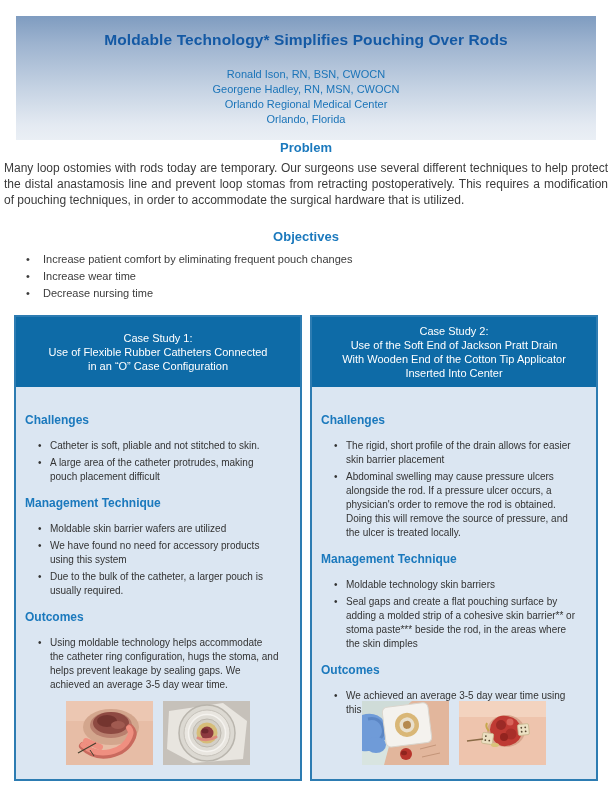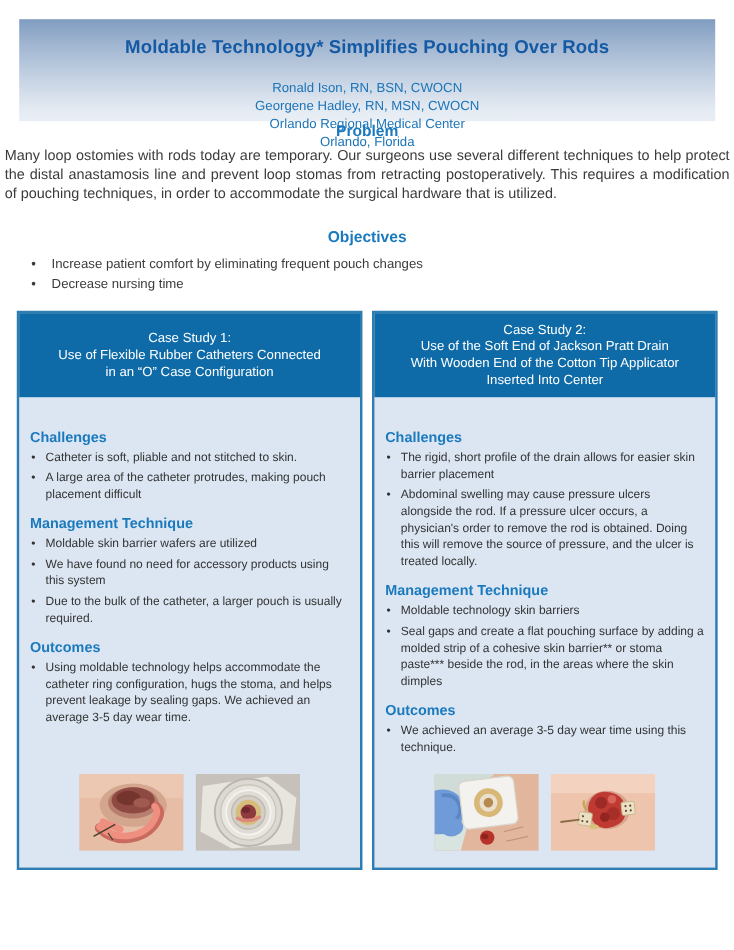--- a/index.html
+++ b/index.html
@@ -1,21 +1,21 @@
 <!DOCTYPE html>
 <html><head>
 <meta charset="utf-8">
 <style>
   html,body { margin:0; padding:0; background:#ffffff; }
   body { width:612px; height:792px; font-family:"Liberation Sans", sans-serif; }
   .page { position:relative; width:612px; height:792px; background:#ffffff; overflow:hidden; }
 
   
   .band {
-    margin:16px 16px 0 16px; height:85px; box-sizing:border-box;
+    margin:16px 16px 0 16px; height:124px; box-sizing:border-box;
     background:linear-gradient(180deg,#7f9cc0 0%,#9db3cf 22%,#c7d4e4 60%,#e4eaf2 88%,#eaeff5 100%);
     text-align:center; padding-top:15px;
   }
   .poster-title { margin:0; font-size:15.5px; font-weight:bold; color:#1459a4; letter-spacing:0.1px; }
   .authors { margin-top:18px; font-size:11px; line-height:15px; color:#1b74b8; }
 
   
   .section-heading { text-align:center; font-size:13px; font-weight:bold; color:#1b79bd; margin:0; }
   .problem-heading { margin-bottom:5px; }
   .objectives-heading { margin-top:21px; margin-bottom:7px; }
@@ -37,21 +37,21 @@
   }
   .case-head {
     height:70px; box-sizing:border-box; flex:none;
     background:#0e6ba7; color:#ffffff; text-align:center;
     display:flex; flex-direction:column; justify-content:center;
     font-size:11px; line-height:14px; padding:2px 3px;
   }
   .case-body { flex:1; padding:10px 9px 0 9px; position:relative; }
   .case-heading { margin:9px 0 4px 0; font-size:12px; font-weight:bold; color:#1b79bd; }
   .case-heading.first { margin-top:16px; }
-  .case-list { margin:0; padding:0; list-style:none; font-size:10px; line-height:14px; color:#333333; }
+  .case-list { margin:12px; padding:0; list-style:none; font-size:10px; line-height:14px; color:#333333; }
   .case-list li { position:relative; padding-left:13px; margin-bottom:3px; }
   .case-list li::before { content:"\2022"; position:absolute; left:1px; }
 
   .photo-row { position:absolute; left:0; right:0; bottom:14px; display:flex; justify-content:center; gap:10px; }
   .photo { width:87px; height:64px; display:block; }
 </style>
 </head>
 <body>
 
 <div class="page">
@@ -65,20 +65,21 @@
       <div>Orlando, Florida</div>
     </div>
   </header>
 
   <h2 class="section-heading problem-heading">Problem</h2>
   <p class="problem-body">Many loop ostomies with rods today are temporary. Our surgeons use several different techniques to help protect the distal anastamosis line and prevent loop stomas from retracting postoperatively. This requires a modification of pouching techniques, in order to accommodate the surgical hardware that is utilized.</p>
 
   <h2 class="section-heading objectives-heading">Objectives</h2>
   <ul class="obj-list">
     <li>Increase patient comfort by eliminating frequent pouch changes</li>
+    <li>Increase wear time</li>
     <li>Decrease nursing time</li>
   </ul>
 
   <div class="columns">
 
     <section class="case-box">
       <div class="case-head">
         <div>Case Study 1:</div>
         <div>Use of Flexible Rubber Catheters Connected</div>
         <div>in an “O” Case Configuration</div>

